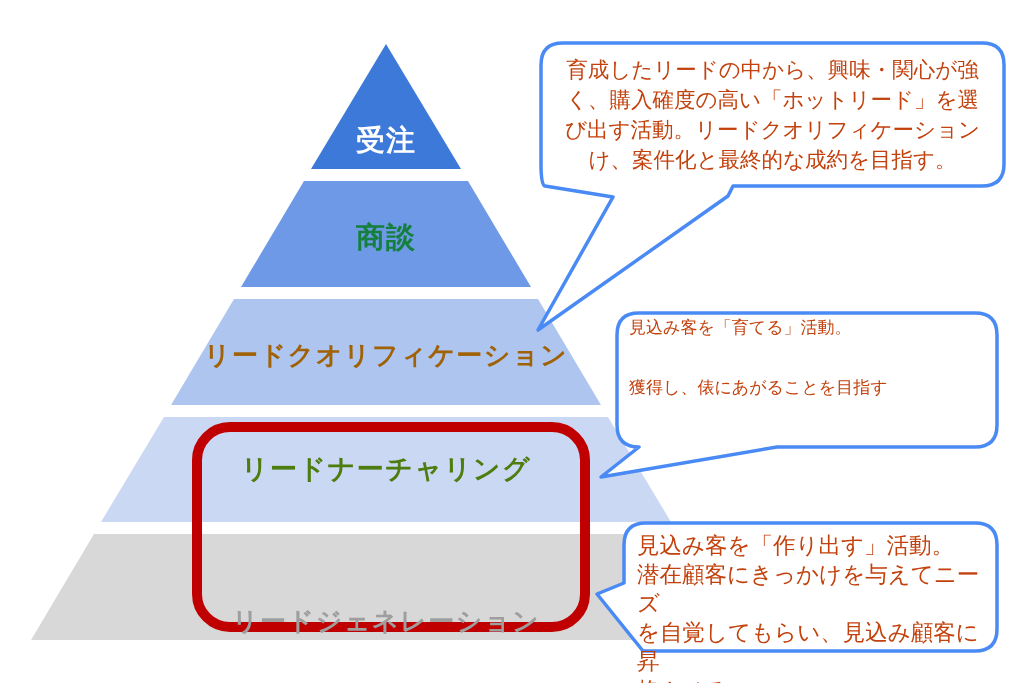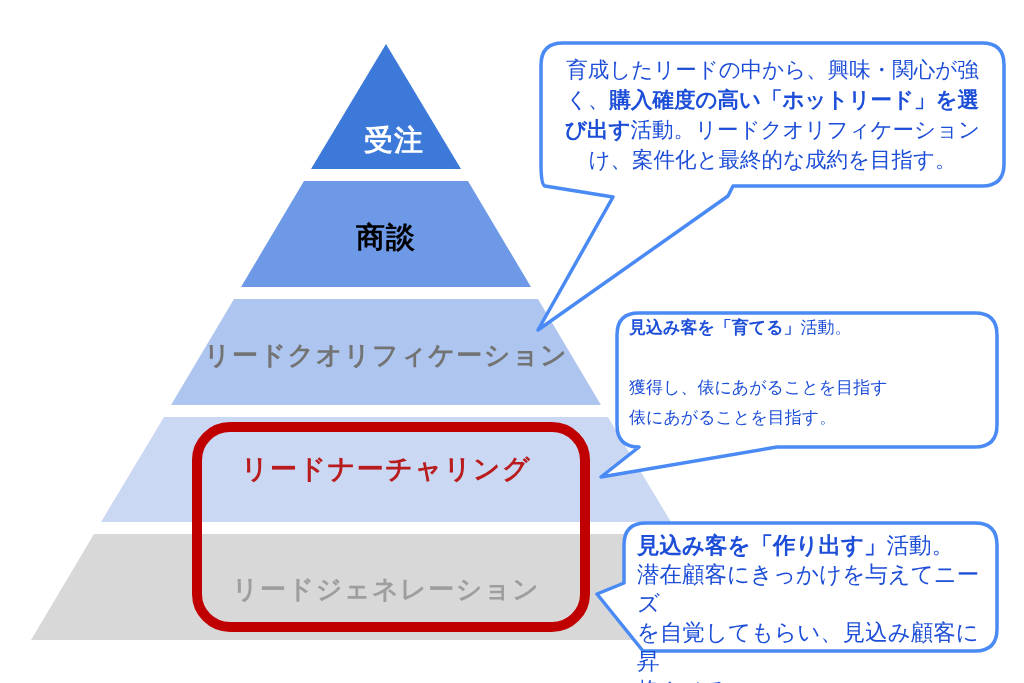--- a/index.html
+++ b/index.html
@@ -5,29 +5,29 @@
   html,body{margin:0;padding:0;background:#ffffff;}
   #stage{
     position:relative;width:1024px;height:683px;background:#ffffff;overflow:hidden;
     font-family:"Liberation Sans","DejaVu Sans",sans-serif;
   }
   #diagram-svg{position:absolute;left:0;top:0;}
   .tier-label{
     position:absolute;left:386px;transform:translateX(-50%);
     white-space:nowrap;font-weight:bold;line-height:1;
   }
-  .tier-label.t1{top:126px;font-size:29px;letter-spacing:1px;margin-left:8px;}
+  .tier-label.t1{top:126px;font-size:29px;letter-spacing:1px;}
   .tier-label.t2{top:223px;font-size:29px;letter-spacing:1px;}
   .tier-label.t3{top:342px;font-size:26px;letter-spacing:1.5px;}
   .tier-label.t4{top:456px;font-size:27px;letter-spacing:1.5px;}
   .tier-label.t5{top:576px;font-size:26px;letter-spacing:1.5px;}
   .callout-text{
-    position:absolute;color:#1d4ed8;
+    position:absolute;color:#c2410c;
   }
-  .callout-text .b,.callout-text b{font-weight:bold;}
+  .callout-text .b,.callout-text b{font-weight:normal;}
   .callout-text.c1{
     left:552px;top:55px;width:441px;text-align:center;
     font-size:21.5px;line-height:30px;
   }
   .callout-text.c2{
     left:629px;top:313px;width:364px;text-align:left;
     font-size:17px;line-height:30px;
   }
   .callout-text.c3{
     left:637px;top:531px;width:360px;text-align:left;
@@ -56,22 +56,22 @@
     <path d="M639,313 H975 Q997,313 997,335 V425 Q997,447 975,447 H777
              L601,477 L639,447
              Q617,447 617,425 V335 Q617,313 639,313 Z" fill="#FFFFFF" stroke-width="3.5" stroke-linejoin="round" stroke="#4A8AF4"></path>
 
     <path d="M646,523 H975 Q997,523 997,545 V629 Q997,651 975,651 H643
              L597,594 L624,583
              V545 Q624,523 646,523 Z" fill="#FFFFFF" stroke-width="3.5" stroke-linejoin="round" stroke="#4A8AF4"></path>
   </svg>
 
   <div class="tier-label t1" style="color: rgb(255, 255, 255);">受注</div>
-  <div class="tier-label t2" style="color: #000000;">商談</div>
-  <div class="tier-label t3" style="color: #737373;">リードクオリフィケーション</div>
-  <div class="tier-label t4" style="color: #b91c1c;">リードナーチャリング</div>
-  <div class="tier-label t5" style="color: rgb(158, 158, 158);">リードジェネレーション</div>
+  <div class="tier-label t2" style="color: #15803d;">商談</div>
+  <div class="tier-label t3" style="color: #a16207;">リードクオリフィケーション</div>
+  <div class="tier-label t4" style="color: #4d7c0f;">リードナーチャリング</div>
+  <div class="tier-label t5" style="color: rgb(158, 158, 158); margin-top: 32px;">リードジェネレーション</div>
 
   <div class="callout-text c1"><span>育成したリードの中から、興味・関心が強</span><br><span>く、</span><span class="b">購入確度の高い「ホットリード」を選</span><br><span class="b">び出す</span><span>活動。リードクオリフィケーション</span><br><span>け、案件化と最終的な成約を目指す。</span></div>
-  <div class="callout-text c2"><span class="b">見込み客を「育てる」</span><span>活動。</span><br><br><span>獲得し、俵にあがることを目指す</span><br><span>俵にあがることを目指す。</span></div>
+  <div class="callout-text c2"><span class="b">見込み客を「育てる」</span><span>活動。</span><br><br><span>獲得し、俵にあがることを目指す</span><br></div>
   <div class="callout-text c3"><span class="b">見込み客を「作り出す」</span><span>活動。</span><br><span>潜在顧客にきっかけを与えてニーズ</span><br><span>を自覚してもらい、見込み顧客に昇</span><br><span>格させる。</span></div>
 
 </div>
 
 </body></html>

